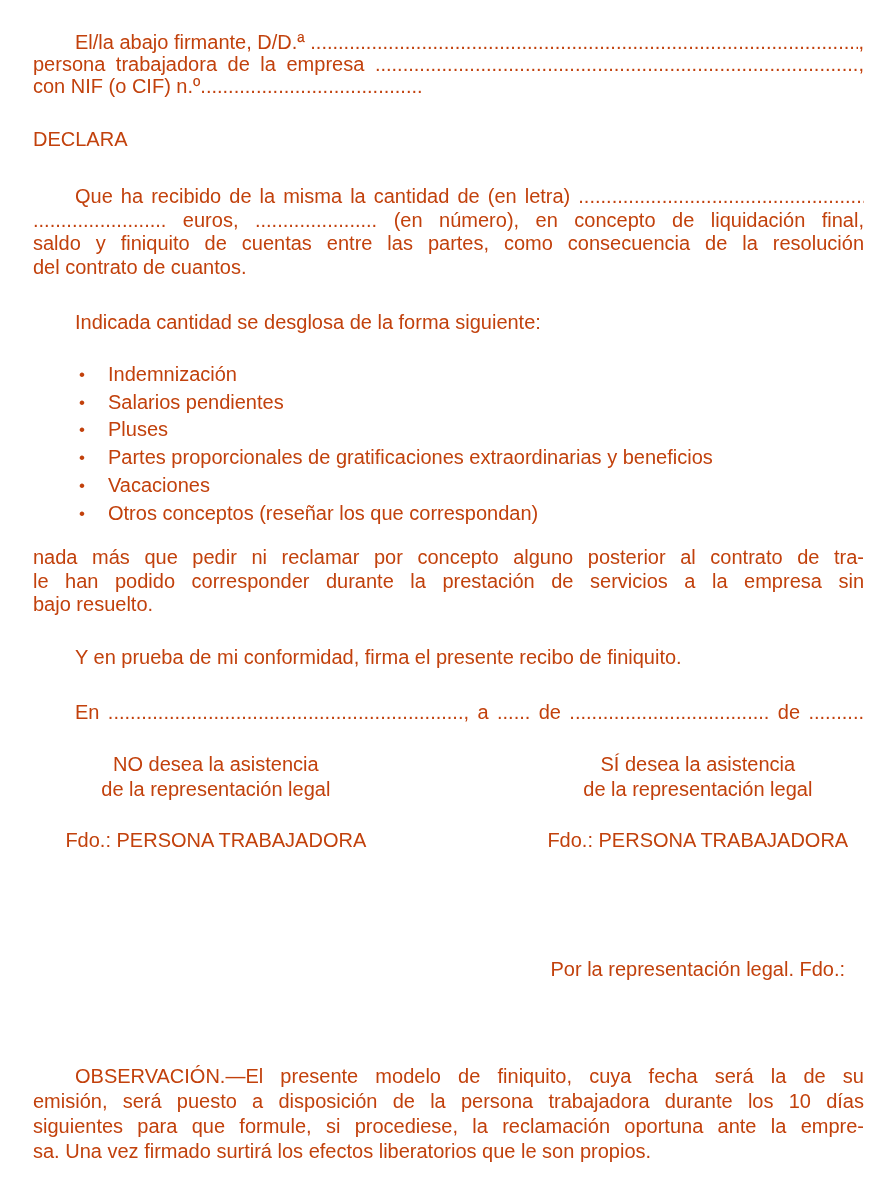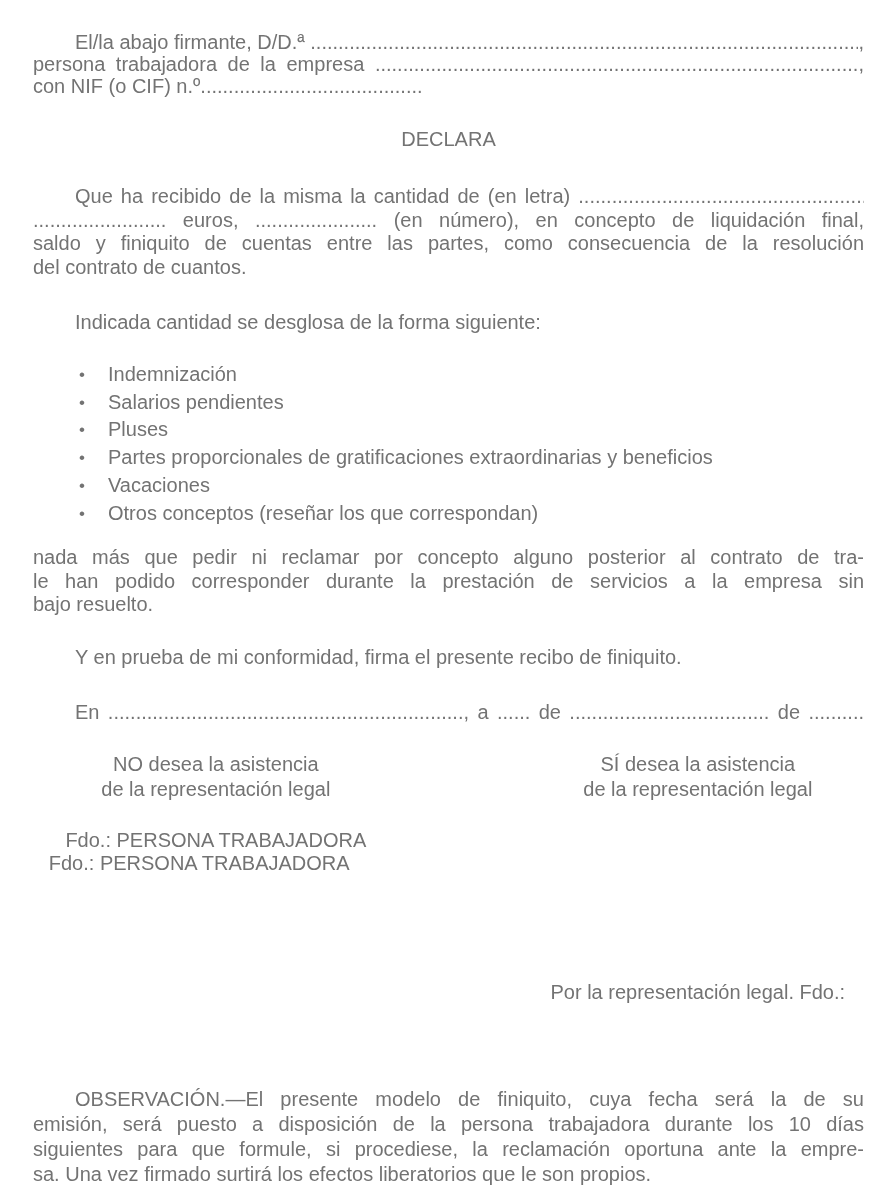--- a/index.html
+++ b/index.html
@@ -5,48 +5,48 @@
   html, body {
     margin: 0;
     padding: 0;
     background: #ffffff;
   }
   .page {
     position: relative;
     width: 883px;
     height: 1194px;
     background: #ffffff;
-    color: #737373;
+    color: #c2410c;
     font-family: "Liberation Sans", "DejaVu Sans", sans-serif;
     font-size: 20px;
     overflow: hidden;
     box-sizing: border-box;
     padding: 0 19px 0 33px;
   }
   .line { line-height: 23px; }
 
   
   .p-intro        { margin-top: 31px; }
   .p-intro .line  { line-height: 22px; }
-  .heading        { margin-top: 31px; line-height: 23px; text-align: center; font-size: 20px; }
+  .heading        { margin-top: 31px; line-height: 23px; text-align: left; font-size: 20px; }
   .p-received .line { line-height: 23.5px; }
   .p-received     { margin-top: 34px; }
   .p-breakdown    { margin-top: 32px; }
   .bullet-list    { margin-top: 27px; }
   .bullet-item    { position: relative; line-height: 27.7px; padding-left: 75px; }
   .bullet-marker  { position: absolute; left: 46px; top: 0; font-size: 17px; }
   .p-payment      { margin-top: 19px; }
   .p-payment .line{ line-height: 23.3px; }
   .p-conformity   { margin-top: 30px; }
   .p-date         { margin-top: 32px; }
   .sig-cols       { margin-top: 28px; display: flex; justify-content: space-between; }
   .sig-col        { text-align: center; line-height: 24.5px; }
   .sig-col-left   { width: 44%; }
   .sig-col-right  { width: 40%; }
-  .sig-fdo-row    { margin-top: 28px; display: flex; justify-content: space-between; flex-direction: column; }
+  .sig-fdo-row    { margin-top: 28px; display: flex; justify-content: space-between; }
   .sig-fdo        { text-align: center; line-height: 23px; white-space: nowrap; }
   .legal-rep-row  { margin-top: 106px; display: flex; justify-content: flex-end; align-items: flex-end; }
   .legal-rep      { width: 40%; text-align: center; line-height: 23px; white-space: nowrap; }
   .p-observation  { margin-top: 83px; }
   .p-observation .line { line-height: 25px; }
 
   
   .indent-text { text-indent: 42px; }
   .indent-pad  { padding-left: 42px; }
 

